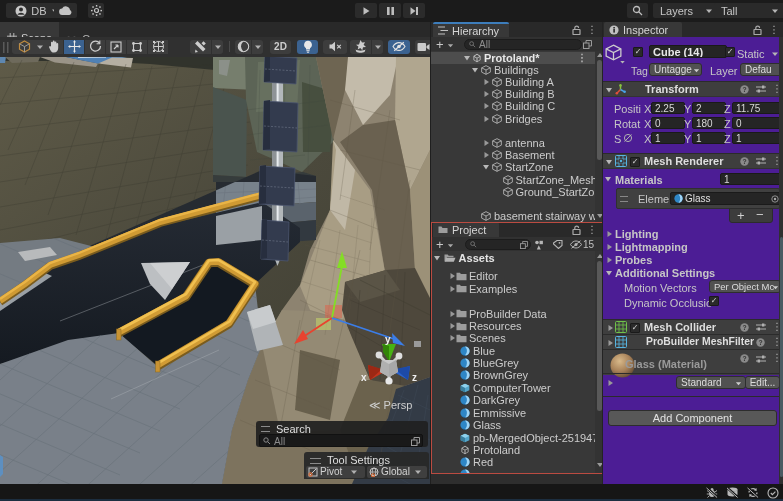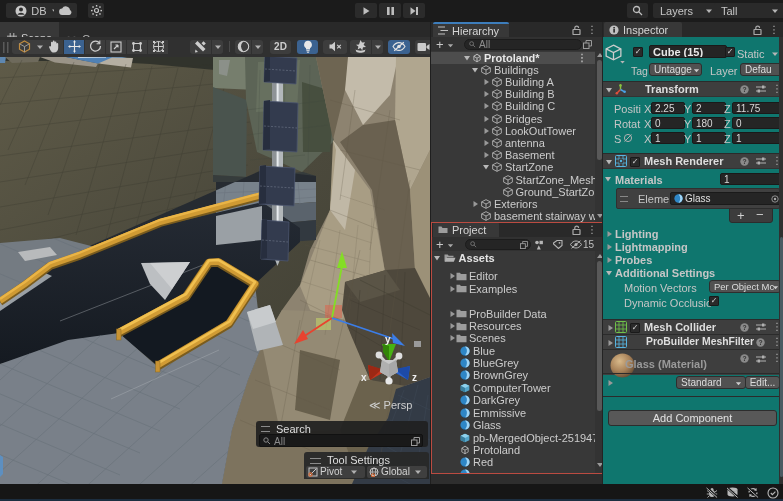--- a/index.html
+++ b/index.html
@@ -543,28 +543,20 @@
             <path d="M0.8 3.4 6 6l5.2-2.6M6 6v5.2" stroke="#bdbdbd" stroke-width="1" fill="none"></path>
           </svg>Building C</div>
       <div class="hrow" style="top:61.6px;">
         <svg class="harr" style="left:50.5px" viewBox="0 0 8 8">
             <path d="M2.5 1 7 4 2.5 7z" fill="#999"></path>
           </svg>
         <svg class="cubei" style="margin-left:61px" width="10" height="10" viewBox="0 0 12 12">
             <path d="M6 0.8 11.2 3.4v5.2L6 11.2 0.8 8.6V3.4z" fill="none" stroke="#bdbdbd" stroke-width="1"></path>
             <path d="M0.8 3.4 6 6l5.2-2.6M6 6v5.2" stroke="#bdbdbd" stroke-width="1" fill="none"></path>
           </svg>Bridges</div>
-      <div class="hrow" style="top:73.8px;">
-        <svg class="harr" style="left:50.5px" viewBox="0 0 8 8">
-            <path d="M2.5 1 7 4 2.5 7z" fill="#999"></path>
-          </svg>
-        <svg class="cubei" style="margin-left:61px" width="10" height="10" viewBox="0 0 12 12">
-            <path d="M6 0.8 11.2 3.4v5.2L6 11.2 0.8 8.6V3.4z" fill="none" stroke="#bdbdbd" stroke-width="1"></path>
-            <path d="M0.8 3.4 6 6l5.2-2.6M6 6v5.2" stroke="#bdbdbd" stroke-width="1" fill="none"></path>
-          </svg>LookOutTower</div>
       <div class="hrow" style="top:86px;">
         <svg class="harr" style="left:50.5px" viewBox="0 0 8 8">
             <path d="M2.5 1 7 4 2.5 7z" fill="#999"></path>
           </svg>
         <svg class="cubei" style="margin-left:61px" width="10" height="10" viewBox="0 0 12 12">
             <path d="M6 0.8 11.2 3.4v5.2L6 11.2 0.8 8.6V3.4z" fill="none" stroke="#bdbdbd" stroke-width="1"></path>
             <path d="M0.8 3.4 6 6l5.2-2.6M6 6v5.2" stroke="#bdbdbd" stroke-width="1" fill="none"></path>
           </svg>antenna</div>
       <div class="hrow" style="top:98.2px;">
         <svg class="harr" style="left:50.5px" viewBox="0 0 8 8">
@@ -585,28 +577,20 @@
       <div class="hrow" style="top:122.6px;">
         <svg class="cubei" style="margin-left:71.5px" width="10" height="10" viewBox="0 0 12 12">
             <path d="M6 0.8 11.2 3.4v5.2L6 11.2 0.8 8.6V3.4z" fill="none" stroke="#bdbdbd" stroke-width="1"></path>
             <path d="M0.8 3.4 6 6l5.2-2.6M6 6v5.2" stroke="#bdbdbd" stroke-width="1" fill="none"></path>
           </svg>StartZone_Mesh</div>
       <div class="hrow" style="top:134.8px;">
         <svg class="cubei" style="margin-left:71.5px" width="10" height="10" viewBox="0 0 12 12">
             <path d="M6 0.8 11.2 3.4v5.2L6 11.2 0.8 8.6V3.4z" fill="none" stroke="#bdbdbd" stroke-width="1"></path>
             <path d="M0.8 3.4 6 6l5.2-2.6M6 6v5.2" stroke="#bdbdbd" stroke-width="1" fill="none"></path>
           </svg>Ground_StartZon</div>
-      <div class="hrow" style="top:147px;">
-        <svg class="harr" style="left:40px" viewBox="0 0 8 8">
-            <path d="M2.5 1 7 4 2.5 7z" fill="#999"></path>
-          </svg>
-        <svg class="cubei" style="margin-left:50px" width="10" height="10" viewBox="0 0 12 12">
-            <path d="M6 0.8 11.2 3.4v5.2L6 11.2 0.8 8.6V3.4z" fill="none" stroke="#bdbdbd" stroke-width="1"></path>
-            <path d="M0.8 3.4 6 6l5.2-2.6M6 6v5.2" stroke="#bdbdbd" stroke-width="1" fill="none"></path>
-          </svg>Exteriors</div>
       <div class="hrow" style="top:159.2px;">
         <svg class="cubei" style="margin-left:50px" width="10" height="10" viewBox="0 0 12 12">
             <path d="M6 0.8 11.2 3.4v5.2L6 11.2 0.8 8.6V3.4z" fill="none" stroke="#bdbdbd" stroke-width="1"></path>
             <path d="M0.8 3.4 6 6l5.2-2.6M6 6v5.2" stroke="#bdbdbd" stroke-width="1" fill="none"></path>
           </svg>basement stairway wa</div>
     </div>
 
     <div class="abs" style="left:164px;top:29px;width:8px;height:171px;background:#333333;">
       <div class="abs" style="left:1.5px;top:2px;width:0;height:0;border-left:3px solid transparent;border-right:3px solid transparent;border-bottom:4px solid #999;"></div>
       <div class="abs" style="left:1.5px;top:9px;width:5px;height:100px;background:#595959;border-radius:3px;"></div>
@@ -809,21 +793,21 @@
         <div class="abs" style="left:1.5px;top:10px;width:5px;height:150px;background:#595959;border-radius:3px;"></div>
         <div class="abs" style="left:1.5px;top:212px;width:0;height:0;border-left:3px solid transparent;border-right:3px solid transparent;border-top:4px solid #999;"></div>
       </div>
 
       <div class="abs" style="left:-0.5px;top:0px;width:170px;height:250px;border:1.5px solid #bb4b41;pointer-events:none;"></div>
     </div>
 
     <div class="abs" style="left:0;top:452px;width:172px;height:10px;background:#2e2e2e;"></div>
   </div>
 
-  <div class="abs" id="inspector" style="left:602px;top:22px;width:181px;height:462px;background:#0f766e;border-left:1px solid #232323;box-sizing:border-box;">
+  <div class="abs" id="inspector" style="left:602px;top:22px;width:181px;height:462px;background:#4c1d95;border-left:1px solid #232323;box-sizing:border-box;">
     <style>
       .chead{position:absolute;left:0;width:181px;height:13.5px;background:#3e3e3e;border-top:1px solid #2b2b2b;border-bottom:1px solid #333;display:flex;align-items:center;}
       .bold{font-weight:bold;color:#dedede;font-size:11px;}
       .ifield{position:absolute;background:#252525;border:1px solid #1a1a1a;border-radius:2px;color:#d8d8d8;font-size:10px;display:flex;align-items:center;padding:0 3px;height:10px;white-space:nowrap;overflow:hidden;}
       .idd{position:absolute;background:#515151;border:1px solid #2e2e2e;border-radius:3px;color:#dcdcdc;font-size:10px;display:flex;align-items:center;padding:0 4px;height:11px;white-space:nowrap;overflow:hidden;}
       .cb{position:absolute;width:8px;height:8px;background:#2a2a2a;border:1px solid #1a1a1a;border-radius:1px;color:#d8d8d8;font-size:8px;line-height:8px;text-align:center;}
       .lab{position:absolute;color:#c6c6c6;font-size:11px;}
     </style>
 
     <div class="abs tabbar" style="left:0;top:0;width:181px;">
@@ -842,21 +826,21 @@
     </div>
 
     <svg class="abs" style="left:2px;top:22px" width="17" height="17" viewBox="0 0 12 12">
         <path d="M6 0.8 11.2 3.4v5.2L6 11.2 0.8 8.6V3.4z" fill="none" stroke="#cdcdcd" stroke-width="0.9"></path>
         <path d="M0.8 3.4 6 6l5.2-2.6M6 6v5.2" stroke="#cdcdcd" stroke-width="0.9" fill="none"></path>
       </svg>
     <svg class="abs" style="left:16px;top:37px" width="7" height="6" viewBox="0 0 8 8">
         <path d="M1 2.5h6L4 6z" fill="#b5b5b5"></path>
       </svg>
     <div class="cb" style="left:30px;top:25px;">✓</div>
-    <div class="ifield" style="left:46px;top:23px;width:70px;height:11px;font-weight:bold;font-size:11px;color:#e8e8e8;">Cube (15)</div>
+    <div class="ifield" style="left:46px;top:23px;width:70px;height:11px;font-weight:bold;font-size:11px;color:#e8e8e8;">Cube (14)</div>
     <div class="cb" style="left:122px;top:25px;">✓</div>
     <div class="lab" style="left:134px;top:26px;">Static</div>
     <svg class="abs" style="left:168px;top:28px" width="8" height="8" viewBox="0 0 8 8">
         <path d="M1 2.5h6L4 6z" fill="#b5b5b5"></path>
       </svg>
     <div class="lab" style="left:28px;top:43px;font-size:10.5px;">Tag</div>
     <div class="idd" style="left:46px;top:41px;width:43px;">Untagge<svg width="7" height="7" viewBox="0 0 8 8" style="position:absolute;right:1px;top:2.5px">
           <path d="M1 2.5h6L4 6z" fill="#cdcdcd"></path>
         </svg></div>
     <div class="lab" style="left:107px;top:43px;">Layer</div>

